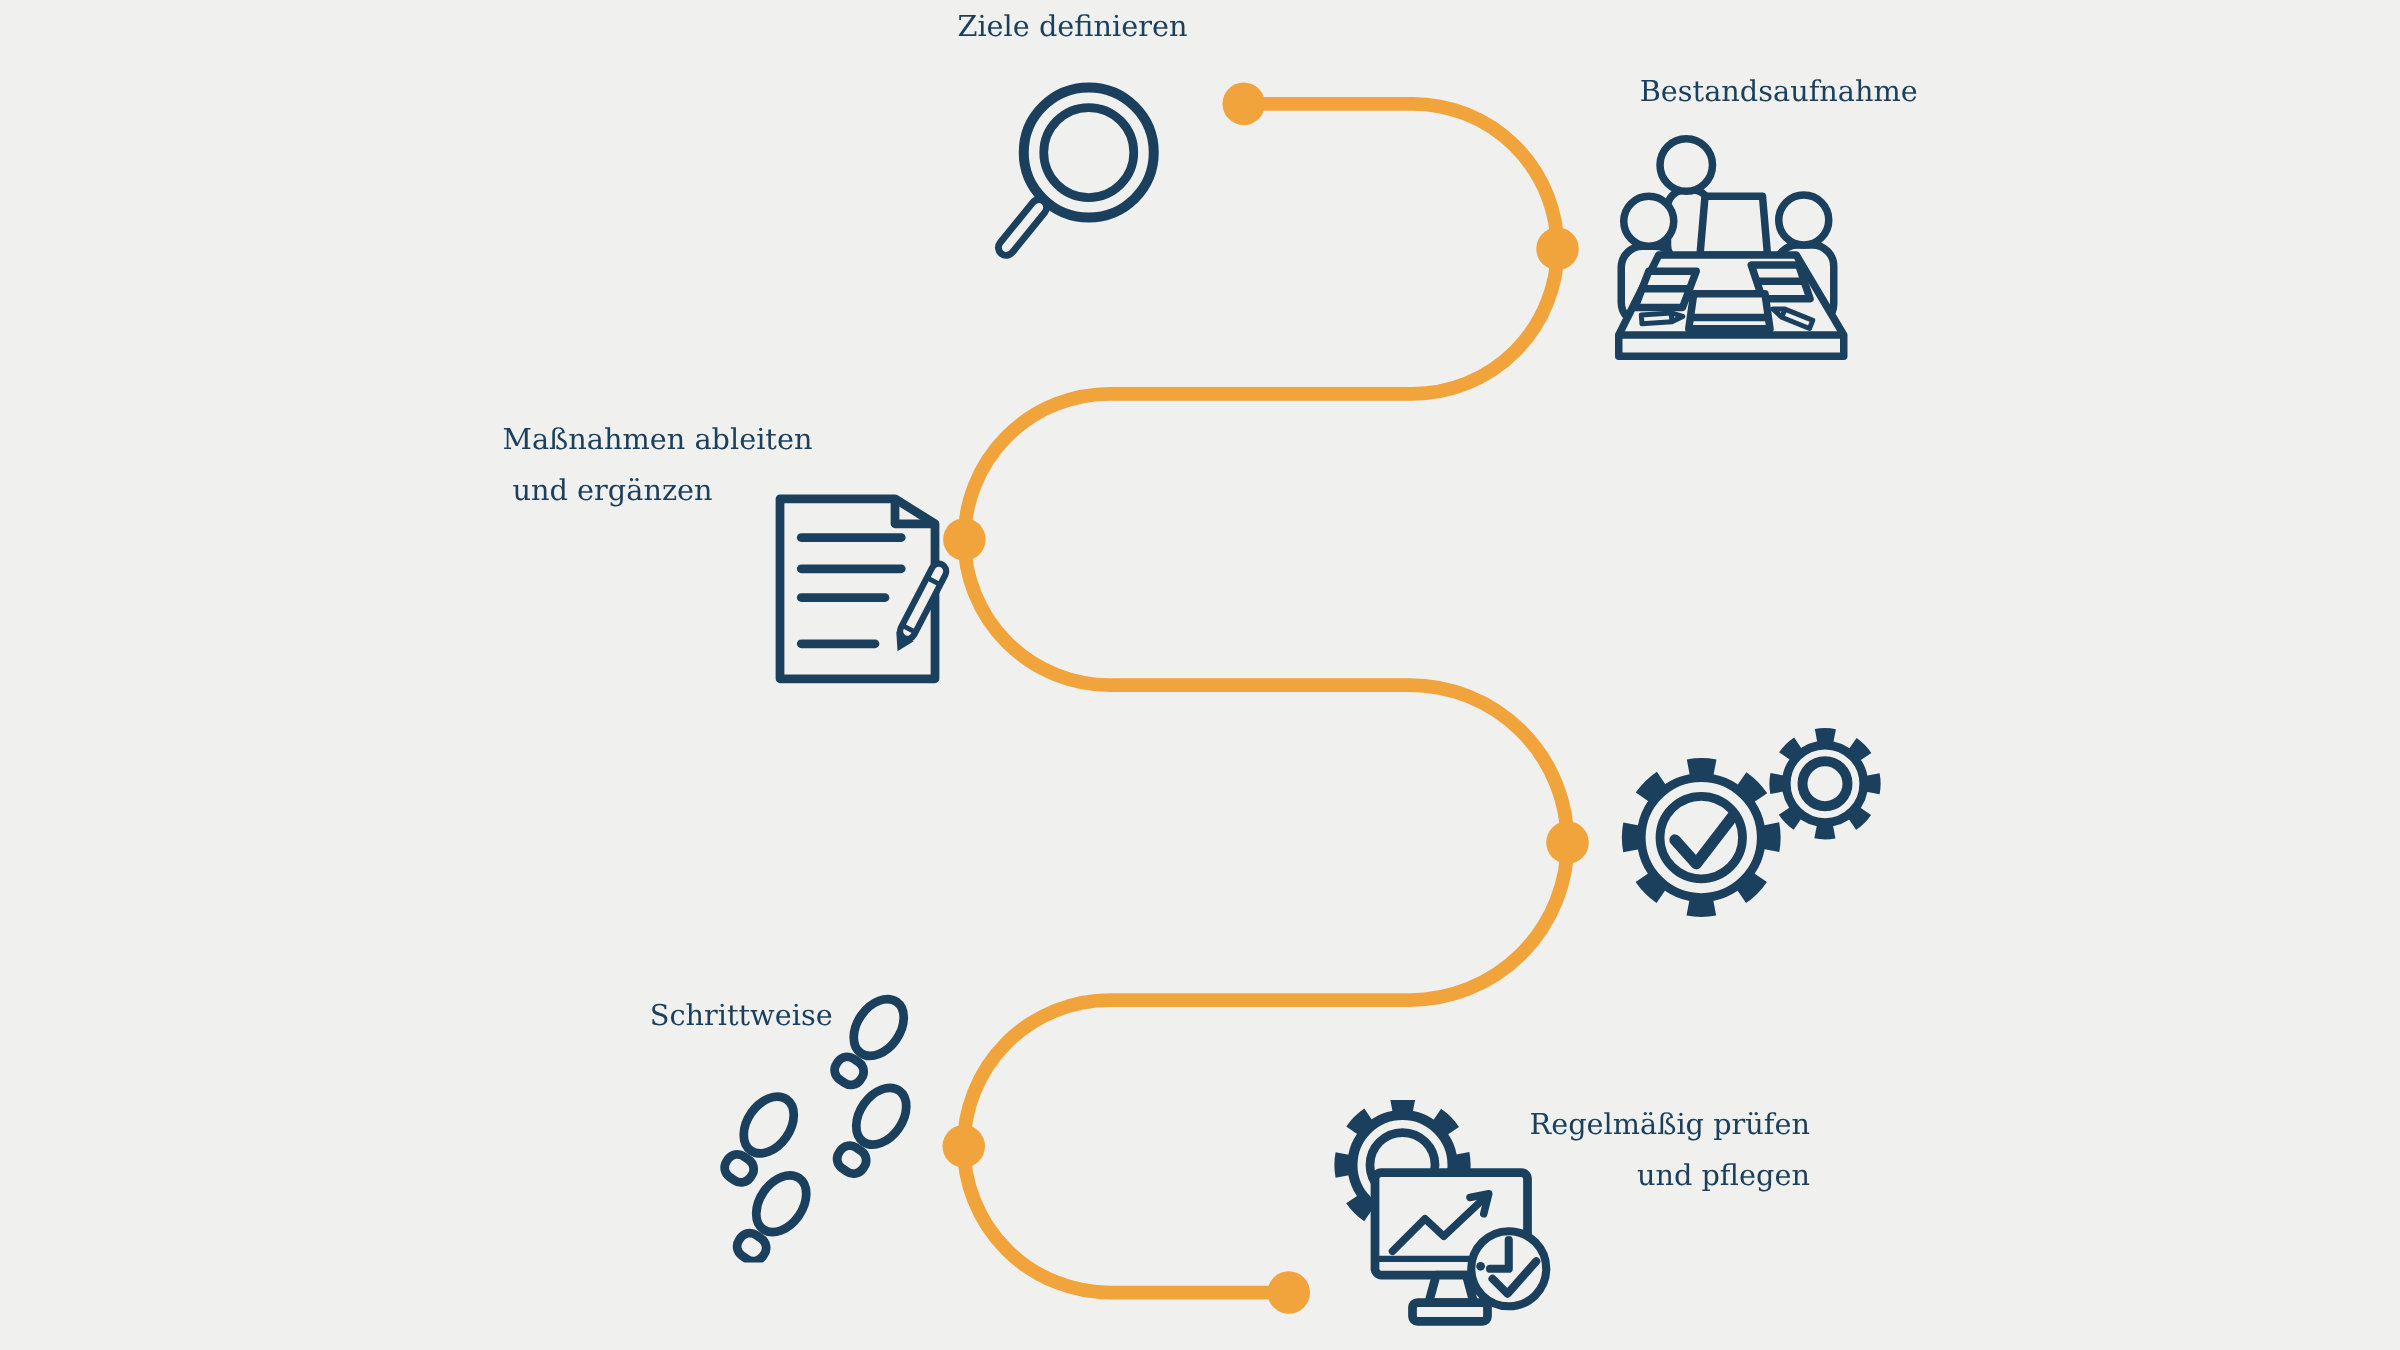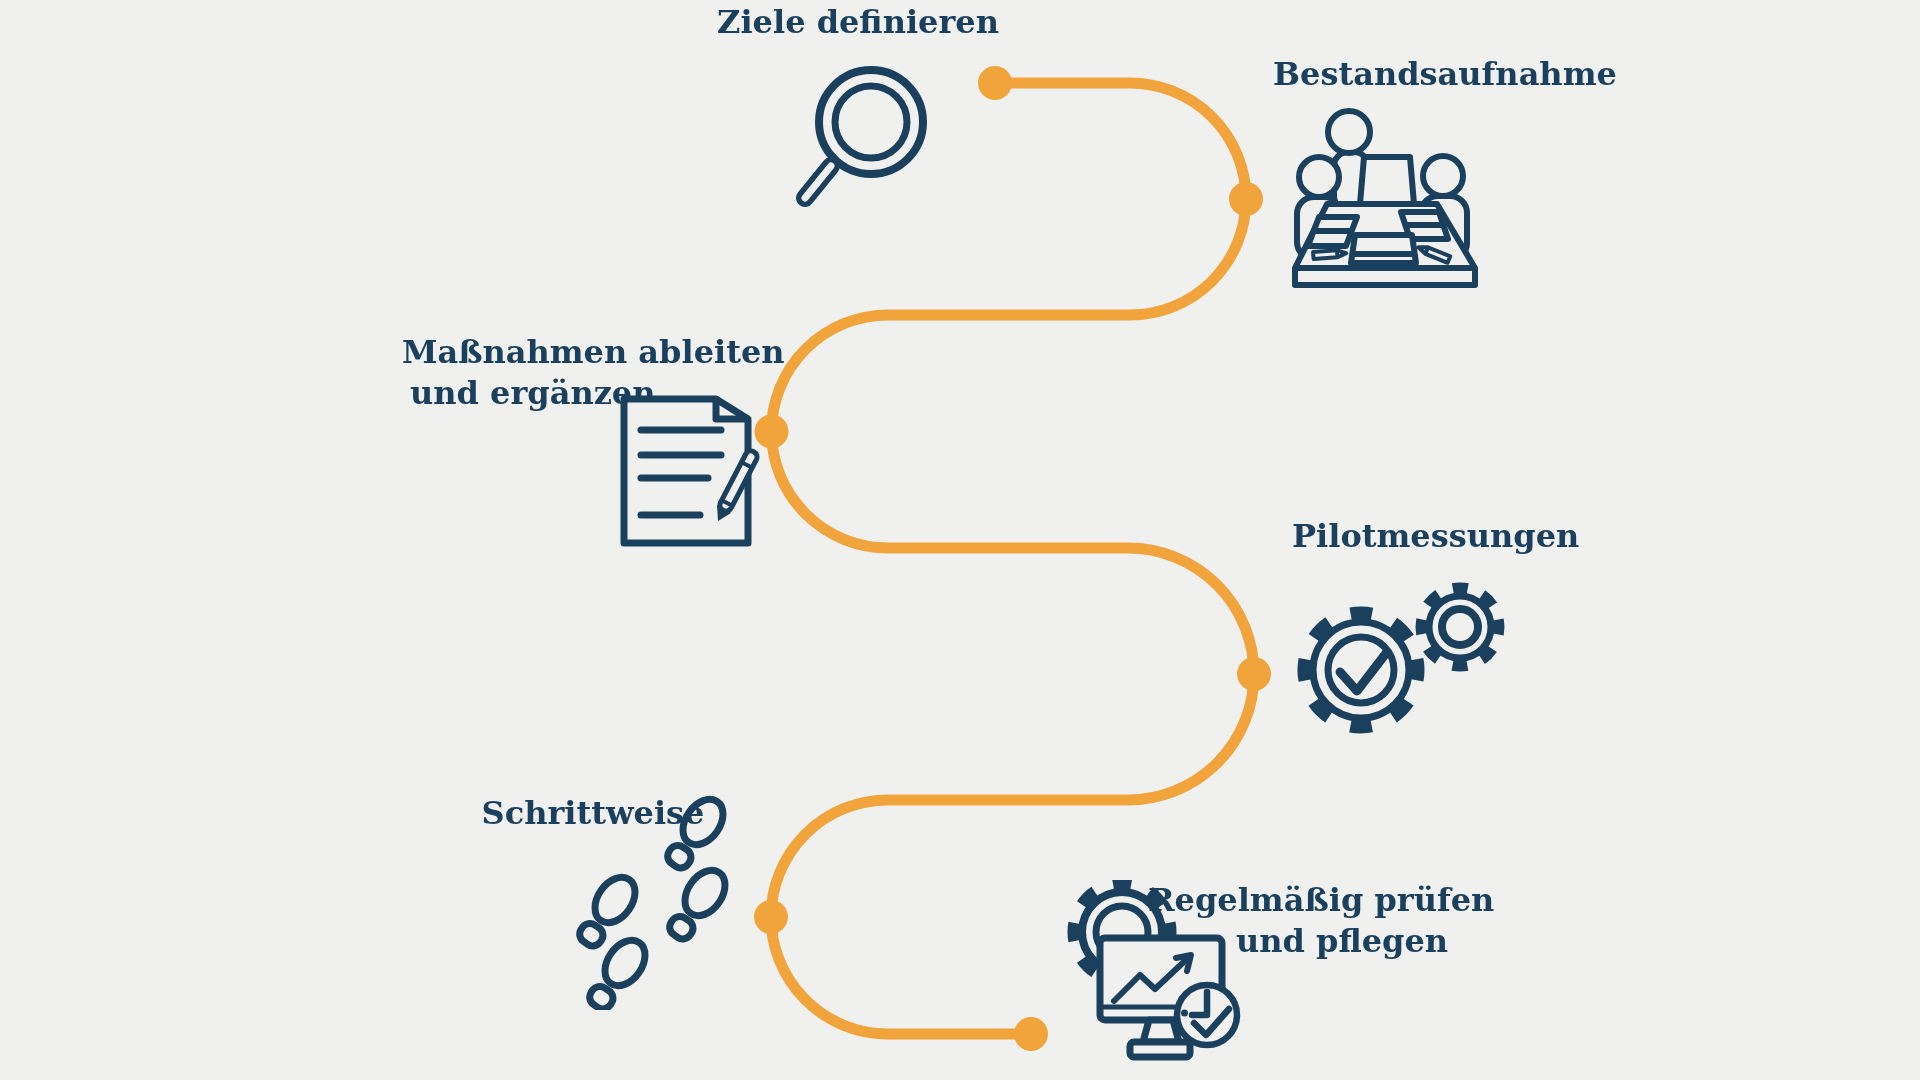--- a/index.html
+++ b/index.html
@@ -10,22 +10,22 @@
   html,body{margin:0;padding:0;}
   body{background:var(--background);}
   .canvas{
     position:relative;width:1920px;height:1080px;overflow:hidden;
     background:var(--background);
     font-family:"DejaVu Serif","Liberation Serif",serif;
   }
   .route{position:absolute;left:0;top:0;}
   .icon{position:absolute;}
   .label{
-    position:absolute;color:var(--ink);font-weight:bold;
-    font-size:32px;line-height:41px;letter-spacing:0;
+    position:absolute;color:var(--ink);font-weight:normal;
+    font-size:23px;line-height:41px;letter-spacing:0;
   }
   .label .ln{white-space:nowrap;}
   .ta-c{text-align:center;}
   .ta-l{text-align:left;}
   .ta-r{text-align:right;}
   .indent{padding-left:8px;}
   
   .st{stroke:var(--ink);fill:none;}
   .bg{fill:var(--background);}
   .fl{fill:var(--ink);stroke:none;}
@@ -108,23 +108,20 @@
     </g>
     <g>
       <line class="st" x1="131" y1="64" x2="106" y2="112" stroke-width="17" stroke-linecap="round"></line>
       <line class="bgst" x1="131" y1="64" x2="106" y2="112" stroke-width="7" stroke-linecap="round"></line>
       <line class="st" x1="133.7" y1="75.5" x2="120.3" y2="68.5" stroke-width="4"></line>
       <line class="st" x1="113.7" y1="113.5" x2="100.3" y2="106.5" stroke-width="4"></line>
       <polygon class="fl" points="111,120 97,112 98,128"></polygon>
     </g>
   </svg>
 
-  <div class="label ta-l" style="left:1292px;top:516px;width:260px;">
-    <div class="ln">Pilotmessungen</div>
-  </div>
   <svg class="icon" style="left:1296px;top:572px;" width="215" height="175" viewBox="0 0 215 175">
     <g>
       <circle class="st" cx="65" cy="98" r="56" stroke-width="15" stroke-dasharray="21 23" transform="rotate(-11 65 98)"></circle>
       <circle class="st" cx="65" cy="98" r="48" stroke-width="7"></circle>
       <circle class="st" cx="65" cy="98" r="33" stroke-width="7"></circle>
       <polyline class="st" points="44,100 61,119 91,80" stroke-width="9" stroke-linecap="round" stroke-linejoin="round"></polyline>
     </g>
     <g>
       <circle class="st" cx="164" cy="55" r="38" stroke-width="13" stroke-dasharray="14.5 15.35" transform="rotate(-11 164 55)"></circle>
       <circle class="st" cx="164" cy="55" r="31" stroke-width="7"></circle>

